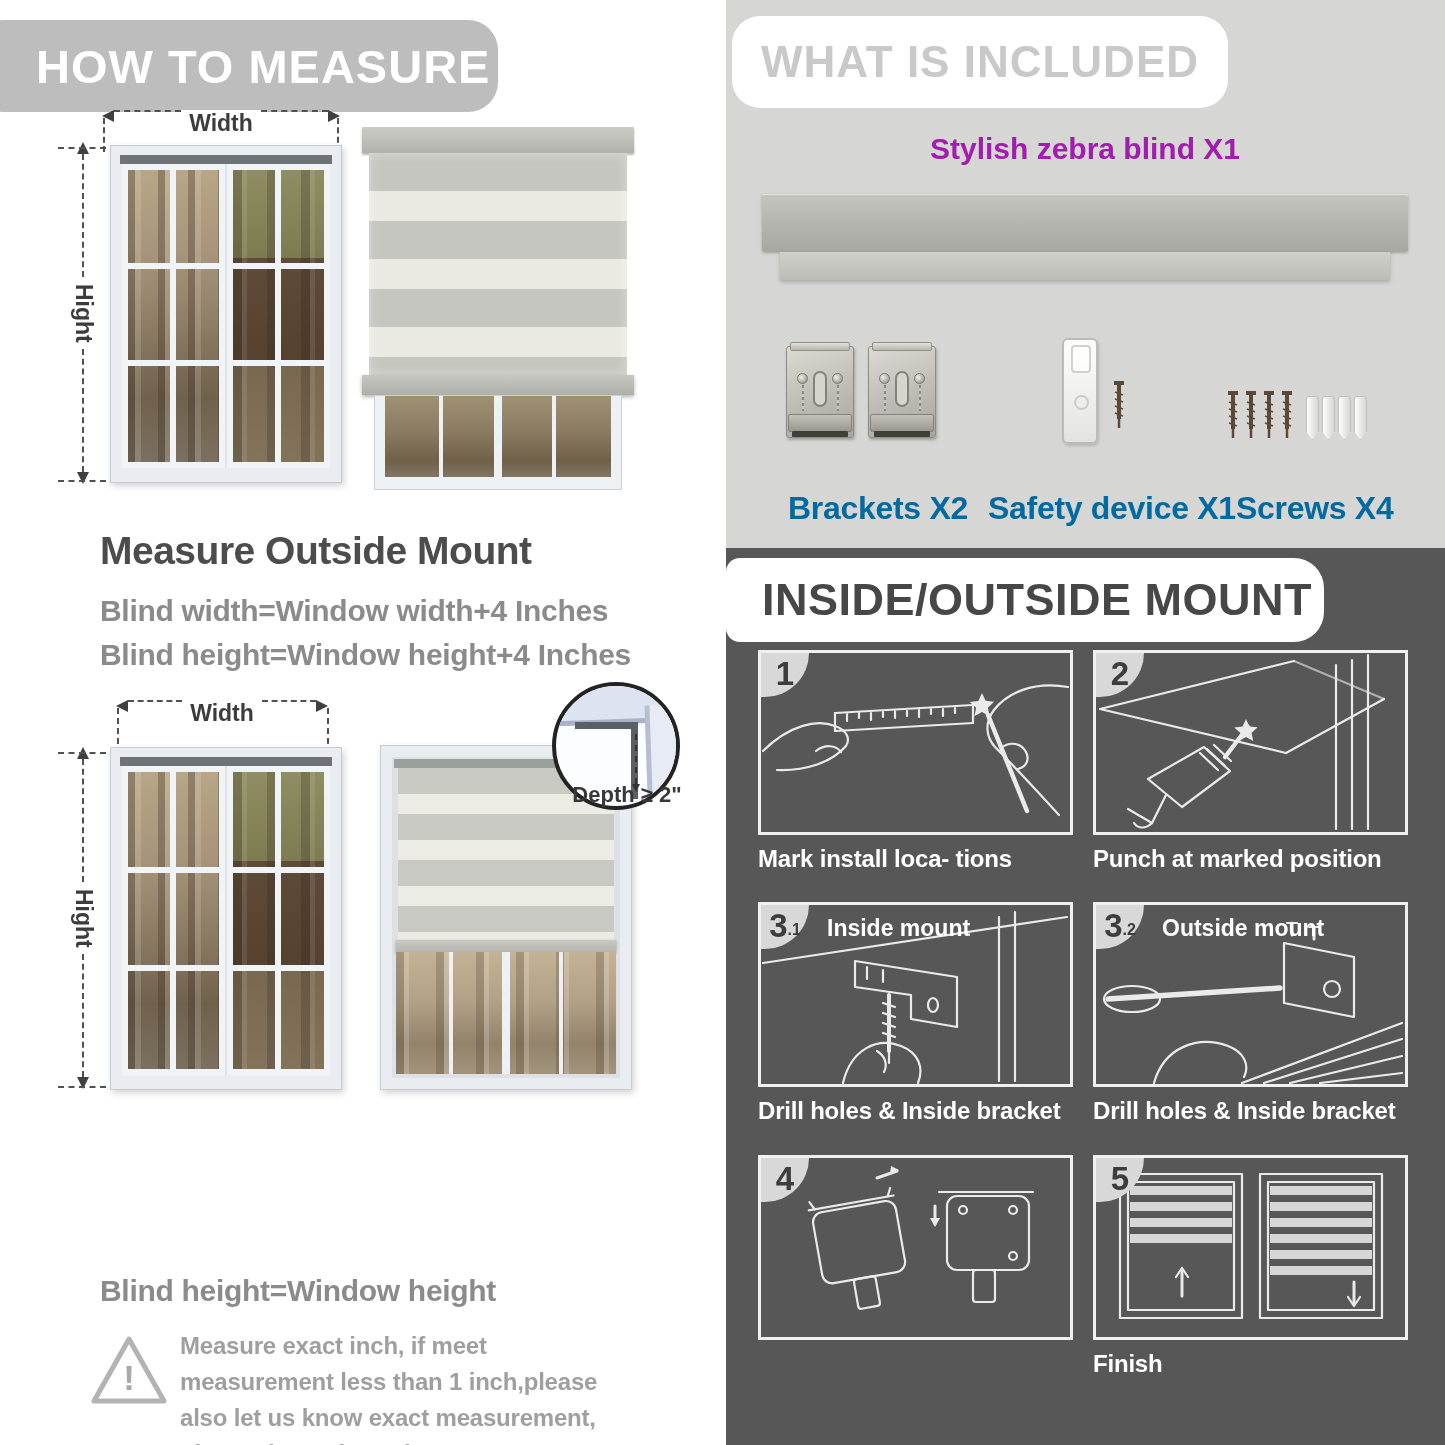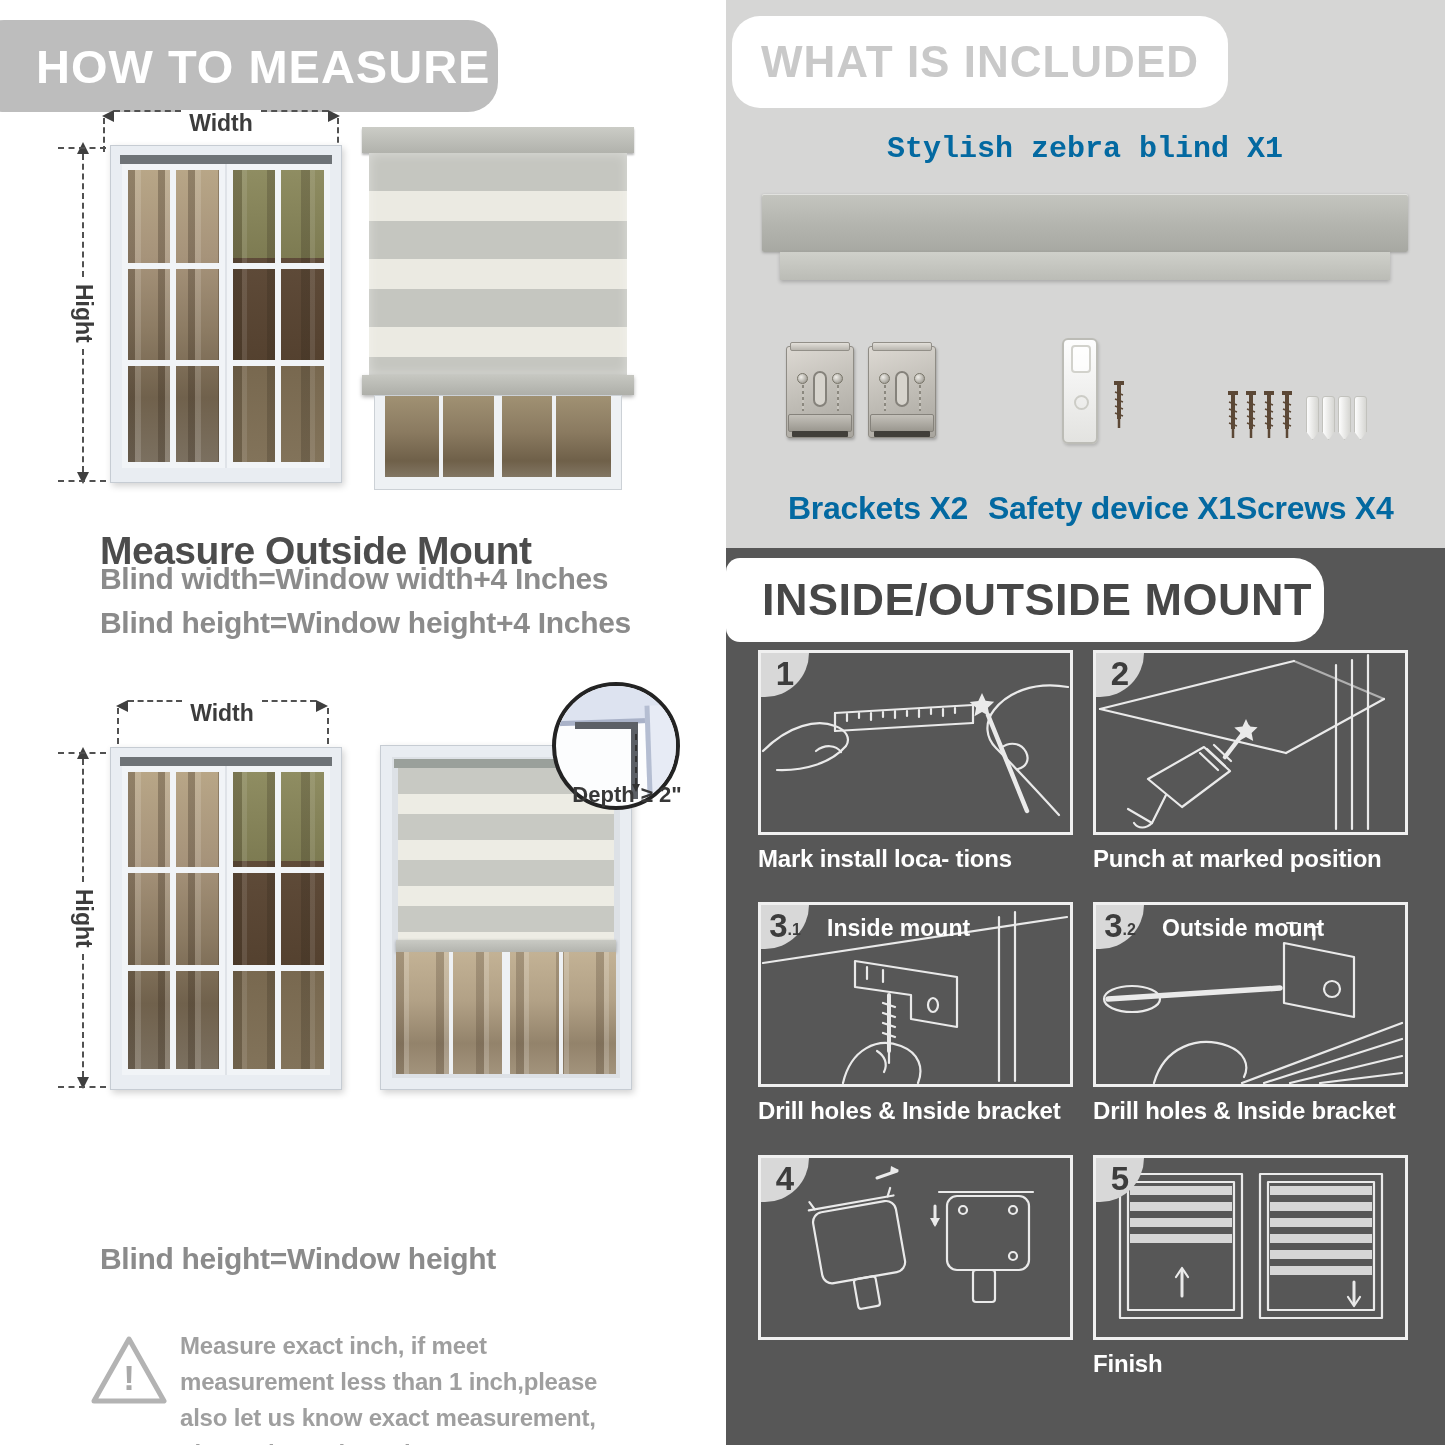--- a/index.html
+++ b/index.html
@@ -6,21 +6,21 @@
   html,body { background:#ffffff; }
   body { font-family:"Liberation Sans", sans-serif; }
   .canvas { position:relative; width:1445px; height:1445px; background:#ffffff; overflow:hidden; }
 
   
   .left-header { position:absolute; left:-26px; top:20px; width:524px; height:92px;
     background:#bdbdbd; border-radius:30px; display:flex; align-items:center;
     padding-left:62px; color:#ffffff; font-size:47px; font-weight:bold; letter-spacing:1px; }
 
   .sec-title { position:absolute; font-size:39px; font-weight:bold; color:#4c4c4c; letter-spacing:-0.5px; white-space:nowrap; }
-  .sec-line  { position:absolute; font-size:30px; font-weight:bold; color:#8b8b8b; letter-spacing:-0.3px; white-space:nowrap; }
+  .sec-line  { position:absolute; font-size:30px; font-weight:bold; color:#8b8b8b; letter-spacing:-0.3px; white-space:nowrap;margin-top:32px; }
 
   
   .dim-h { position:absolute; display:flex; align-items:flex-start; height:22px; }
   .dim-v { position:absolute; display:flex; flex-direction:column; align-items:center; width:22px; }
   .ah { width:0; height:0; border-top:6px solid transparent; border-bottom:6px solid transparent; flex:0 0 auto; }
   .al { border-right:12px solid #3f3f3f; }
   .ar { border-left:12px solid #3f3f3f; }
   .av { width:0; height:0; border-left:6px solid transparent; border-right:6px solid transparent; flex:0 0 auto; }
   .au { border-bottom:12px solid #3f3f3f; }
   .ad { border-top:12px solid #3f3f3f; }
@@ -103,21 +103,21 @@
   .warn-mark { position:absolute; left:0; right:0; top:26px; text-align:center; font-size:35px; font-weight:bold; color:#a9a9a9; }
   .note-text { position:absolute; left:180px; top:1328px; width:450px; font-size:24px; font-weight:bold;
     color:#9f9f9f; line-height:36px; letter-spacing:-0.2px; }
 
   
   .light-section { position:absolute; left:726px; top:0; width:719px; height:548px; background:#d6d6d5; }
   .wi-header { position:absolute; left:6px; top:16px; width:496px; height:92px; background:#ffffff;
     border-radius:28px; display:flex; align-items:center; justify-content:center;
     color:#c9c9c9; font-size:44px; font-weight:bold; letter-spacing:1px; }
   .product-label { position:absolute; left:34px; top:132px; width:650px; text-align:center;
-    font-size:30px; font-weight:bold; color:#0369a1;font-family:Liberation Mono, monospace; }
+    font-size:30px; font-weight:bold; color:#a21caf; }
   .hr-main { position:absolute; left:36px; top:194px; width:646px; height:58px; border-radius:2px;
     background:linear-gradient(180deg,#c4c5bf 0%,#b3b4ae 55%,#a7a8a2 100%);
     box-shadow:0 1px 3px rgba(0,0,0,.25), inset 0 1px 0 rgba(255,255,255,.5); }
   .hr-lip { position:absolute; left:54px; top:252px; width:610px; height:28px;
     background:linear-gradient(180deg,#cfd0ca,#bbbcb6); box-shadow:0 2px 4px rgba(0,0,0,.22); }
 
   .bracket { position:absolute; width:68px; height:92px; border-radius:3px; border:1px solid #8f8c85;
     background:linear-gradient(160deg,#ddd9d3,#c1beb7 50%,#a8a59e); box-shadow:1px 2px 3px rgba(0,0,0,.25); }
   .b-top  { position:absolute; left:3px; right:3px; top:-5px; height:9px; border:1px solid #928f88; border-radius:2px;
     background:linear-gradient(180deg,#e3e0da,#b9b6af); }

